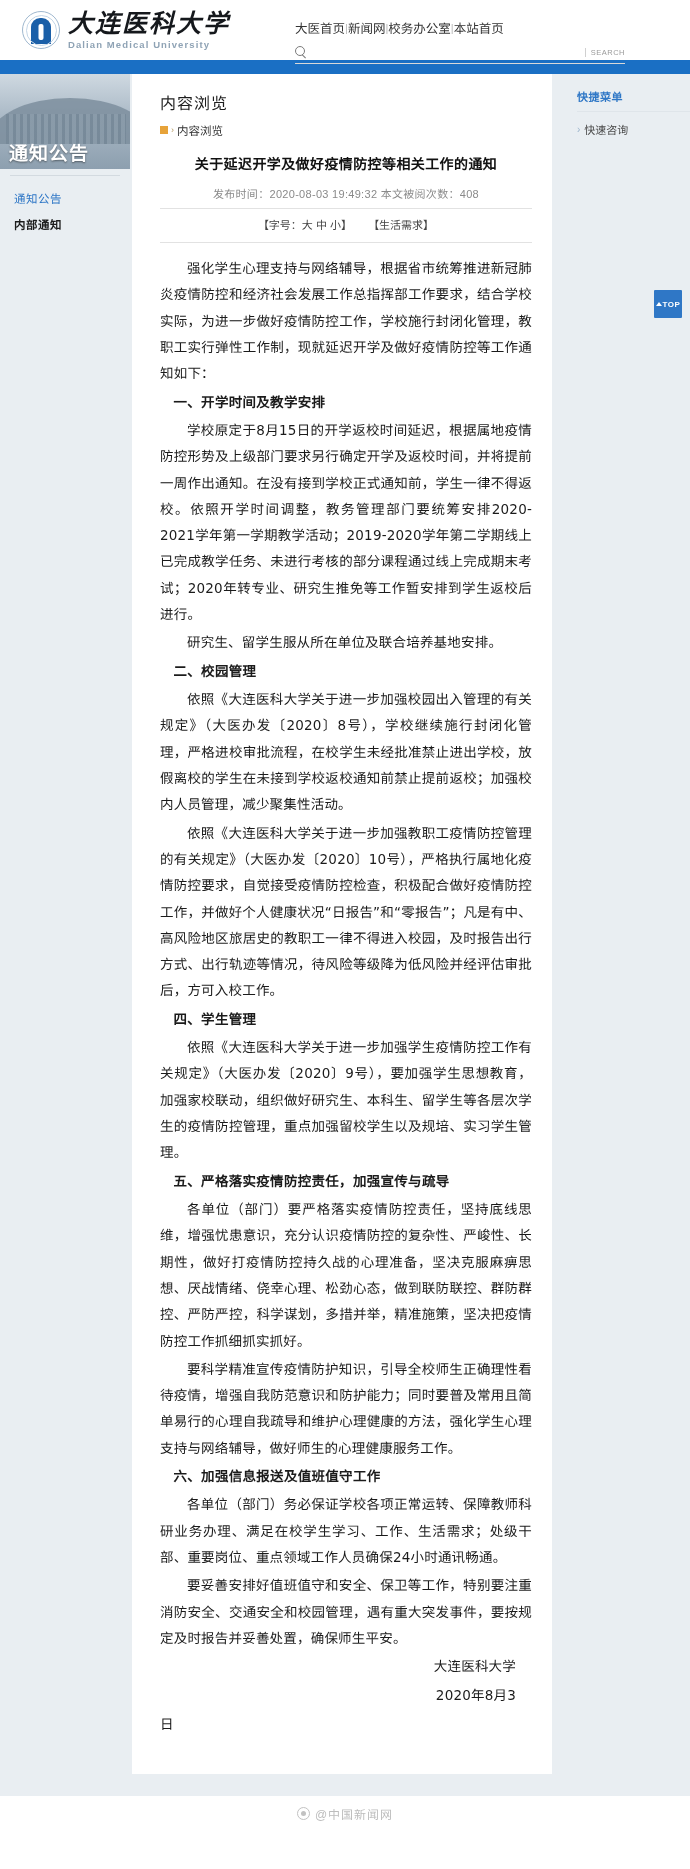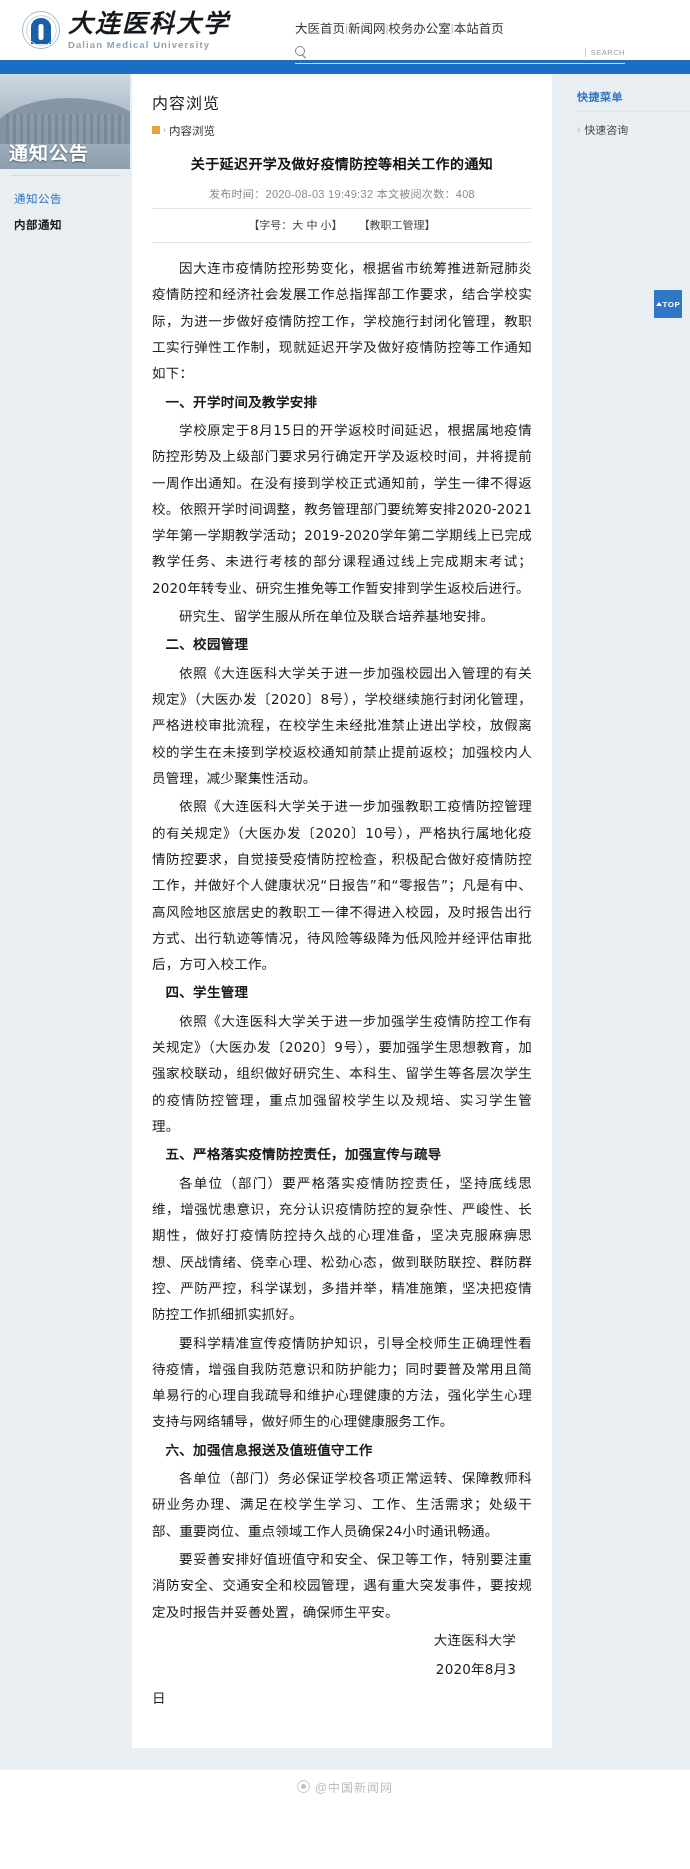--- a/index.html
+++ b/index.html
@@ -239,21 +239,21 @@
   }
   .sidebar-item.active { color: #2f77c6; }
   .sidebar-item.bold { font-weight: bold; color: #1d1d1d; }
 
   
   .content-card {
     width: 420px;
     flex: 0 0 420px;
     background: #ffffff;
     margin-left: 2px;
-    padding: 16px 20px 34px 20px;
+    padding: 16px 20px 34px 28px;
     min-height: 1560px;
   }
 
   .content-heading {
     font-size: 16px;
     font-weight: normal;
     color: #1d1d1d;
     letter-spacing: 1px;
     margin-bottom: 8px;
   }
@@ -475,26 +475,26 @@
       <span>内容浏览</span>
     </div>
 
     <div class="article-title">关于延迟开学及做好疫情防控等相关工作的通知</div>
 
     <div class="article-meta">发布时间：2020-08-03 19:49:32  本文被阅次数：408</div>
 
     <div class="article-tools">
       <span class="tool">【字号：大 中 小】</span>
       <span class="gap"></span>
-      <span class="tool">【教职工管理】</span>
+      <span class="tool">【生活需求】</span>
     </div>
 
     <div class="article-body">
 
-      <p class="p-indent">因大连市疫情防控形势变化，根据省市统筹推进新冠肺炎疫情防控和经济社会发展工作总指挥部工作要求，结合学校实际，为进一步做好疫情防控工作，学校施行封闭化管理，教职工实行弹性工作制，现就延迟开学及做好疫情防控等工作通知如下：</p>
+      <p class="p-indent">强化学生心理支持与网络辅导，根据省市统筹推进新冠肺炎疫情防控和经济社会发展工作总指挥部工作要求，结合学校实际，为进一步做好疫情防控工作，学校施行封闭化管理，教职工实行弹性工作制，现就延迟开学及做好疫情防控等工作通知如下：</p>
 
       <p class="sec-head">一、开学时间及教学安排</p>
       <p class="p-indent">学校原定于8月15日的开学返校时间延迟，根据属地疫情防控形势及上级部门要求另行确定开学及返校时间，并将提前一周作出通知。在没有接到学校正式通知前，学生一律不得返校。依照开学时间调整，教务管理部门要统筹安排2020-2021学年第一学期教学活动；2019-2020学年第二学期线上已完成教学任务、未进行考核的部分课程通过线上完成期末考试；2020年转专业、研究生推免等工作暂安排到学生返校后进行。</p>
       <p class="p-indent">研究生、留学生服从所在单位及联合培养基地安排。</p>
 
       <p class="sec-head">二、校园管理</p>
       <p class="p-indent">依照《大连医科大学关于进一步加强校园出入管理的有关规定》（大医办发〔2020〕8号），学校继续施行封闭化管理，严格进校审批流程，在校学生未经批准禁止进出学校，放假离校的学生在未接到学校返校通知前禁止提前返校；加强校内人员管理，减少聚集性活动。</p>
 
       <p class="p-indent">依照《大连医科大学关于进一步加强教职工疫情防控管理的有关规定》（大医办发〔2020〕10号），严格执行属地化疫情防控要求，自觉接受疫情防控检查，积极配合做好疫情防控工作，并做好个人健康状况“日报告”和“零报告”；凡是有中、高风险地区旅居史的教职工一律不得进入校园，及时报告出行方式、出行轨迹等情况，待风险等级降为低风险并经评估审批后，方可入校工作。</p>
 

